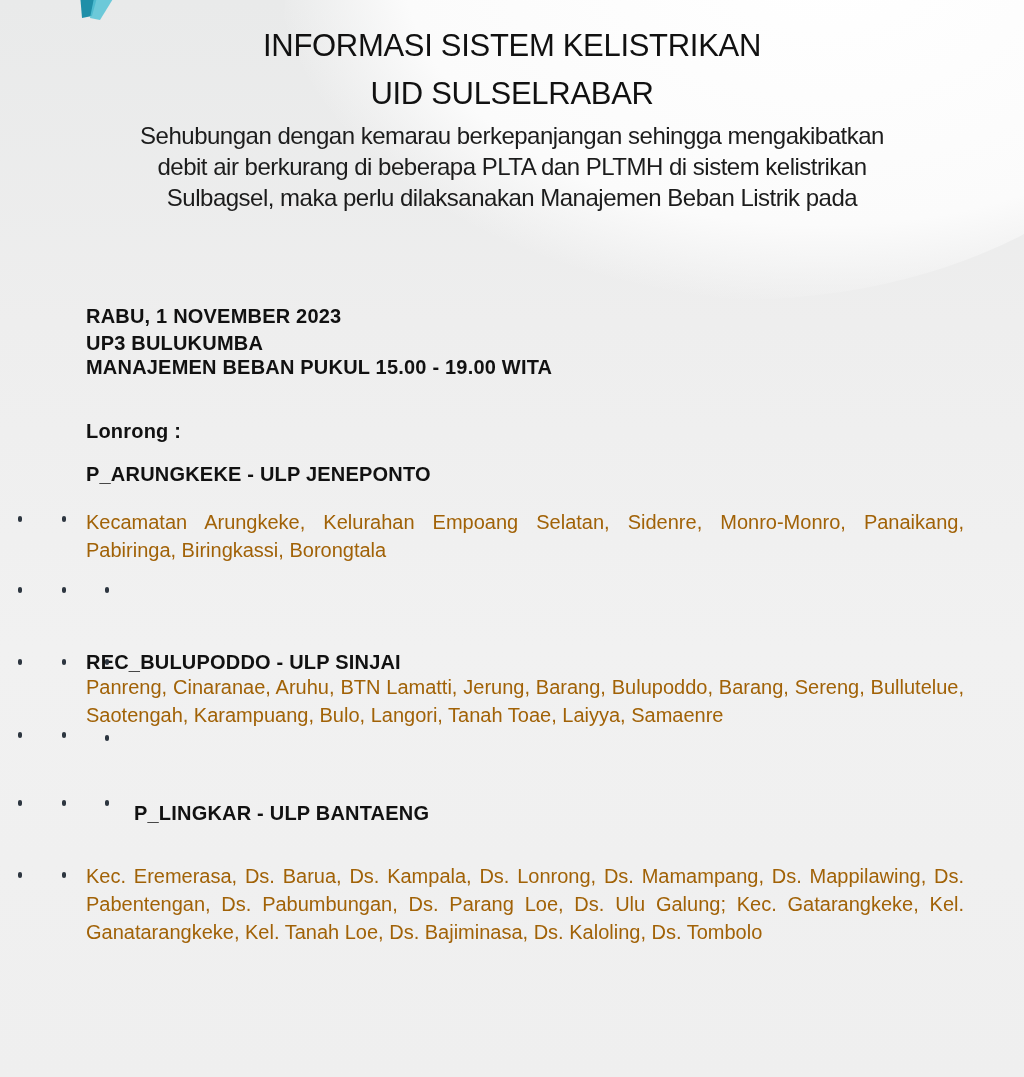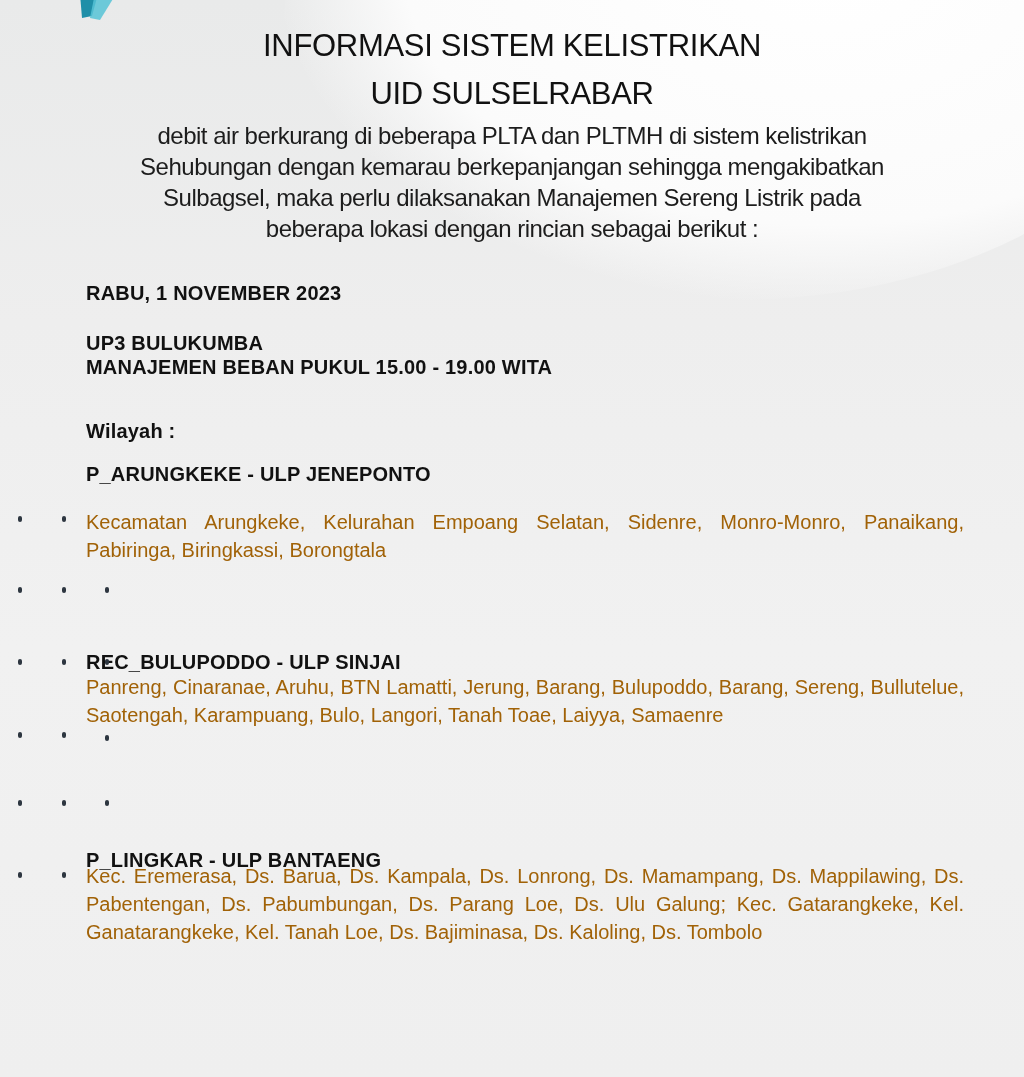--- a/index.html
+++ b/index.html
@@ -44,38 +44,37 @@
 
 <svg class="logo" viewBox="0 0 60 30">
   <path d="M10 0 L28 0 L22 22 L12 24 Z" fill="#1f8fa8"></path>
   <path d="M24 4 L46 0 L30 26 L20 24 Z" fill="#56c3d6" opacity="0.85"></path>
 </svg>
 
 <div class="title t1">INFORMASI SISTEM KELISTRIKAN</div>
 <div class="title t2">UID SULSELRABAR</div>
 
 <div class="intro">
+  <div>Sehubungan dengan kemarau berkepanjangan sehingga mengakibatkan</div>
   <div>debit air berkurang di beberapa PLTA dan PLTMH  di sistem kelistrikan</div>
-  <div>Sehubungan dengan kemarau berkepanjangan sehingga mengakibatkan</div>
-  <div>Sulbagsel, maka perlu dilaksanakan Manajemen Sereng Listrik pada</div>
-  <div>beberapa lokasi dengan rincian sebagai berikut :</div>
+  <div>Sulbagsel, maka perlu dilaksanakan Manajemen Beban Listrik pada</div>
 </div>
 
-<div class="bold-line" style="top:282px;">RABU, 1  NOVEMBER 2023</div>
+<div class="bold-line" style="top:305px;">RABU, 1  NOVEMBER 2023</div>
 <div class="bold-line" style="top:332px;">UP3 BULUKUMBA</div>
 <div class="bold-line" style="top:356px;">MANAJEMEN  BEBAN PUKUL 15.00 - 19.00 WITA</div>
-<div class="bold-line" style="top:420px;">Wilayah :</div>
+<div class="bold-line" style="top:420px;">Lonrong :</div>
 
 <div class="bold-line" style="top:463px;">P_ARUNGKEKE  - ULP JENEPONTO</div>
 <div class="para" style="top:508px;">Kecamatan Arungkeke, Kelurahan Empoang Selatan, Sidenre, Monro-Monro, Panaikang, Pabiringa, Biringkassi, Borongtala</div>
 
 <div class="bold-line" style="top:651px;">REC_BULUPODDO  - ULP SINJAI</div>
 <div class="para" style="top:673px;">Panreng, Cinaranae, Aruhu, BTN Lamatti, Jerung, Barang, Bulupoddo, Barang, Sereng, Bullutelue, Saotengah, Karampuang, Bulo, Langori, Tanah Toae, Laiyya, Samaenre</div>
 
-<div class="bold-line" style="top:849px;">P_LINGKAR - ULP BANTAENG</div>
+<div class="bold-line" style="top:802px;margin-left:48px;">P_LINGKAR - ULP BANTAENG</div>
 <div class="para" style="top:862px;">Kec. Eremerasa, Ds. Barua, Ds. Kampala, Ds. Lonrong, Ds. Mamampang, Ds. Mappilawing, Ds. Pabentengan, Ds. Pabumbungan, Ds. Parang Loe, Ds. Ulu Galung; Kec. Gatarangkeke, Kel. Ganatarangkeke, Kel. Tanah Loe, Ds. Bajiminasa, Ds. Kaloling, Ds. Tombolo</div>
 
 <div class="dot" style="left:18px; top:516px;"></div>
 <div class="dot" style="left:62px; top:516px;"></div>
 <div class="dot" style="left:18px; top:587px;"></div>
 <div class="dot" style="left:62px; top:587px;"></div>
 <div class="dot" style="left:105px; top:587px;"></div>
 <div class="dot" style="left:18px; top:659px;"></div>
 <div class="dot" style="left:62px; top:659px;"></div>
 <div class="dot" style="left:105px; top:659px;"></div>

